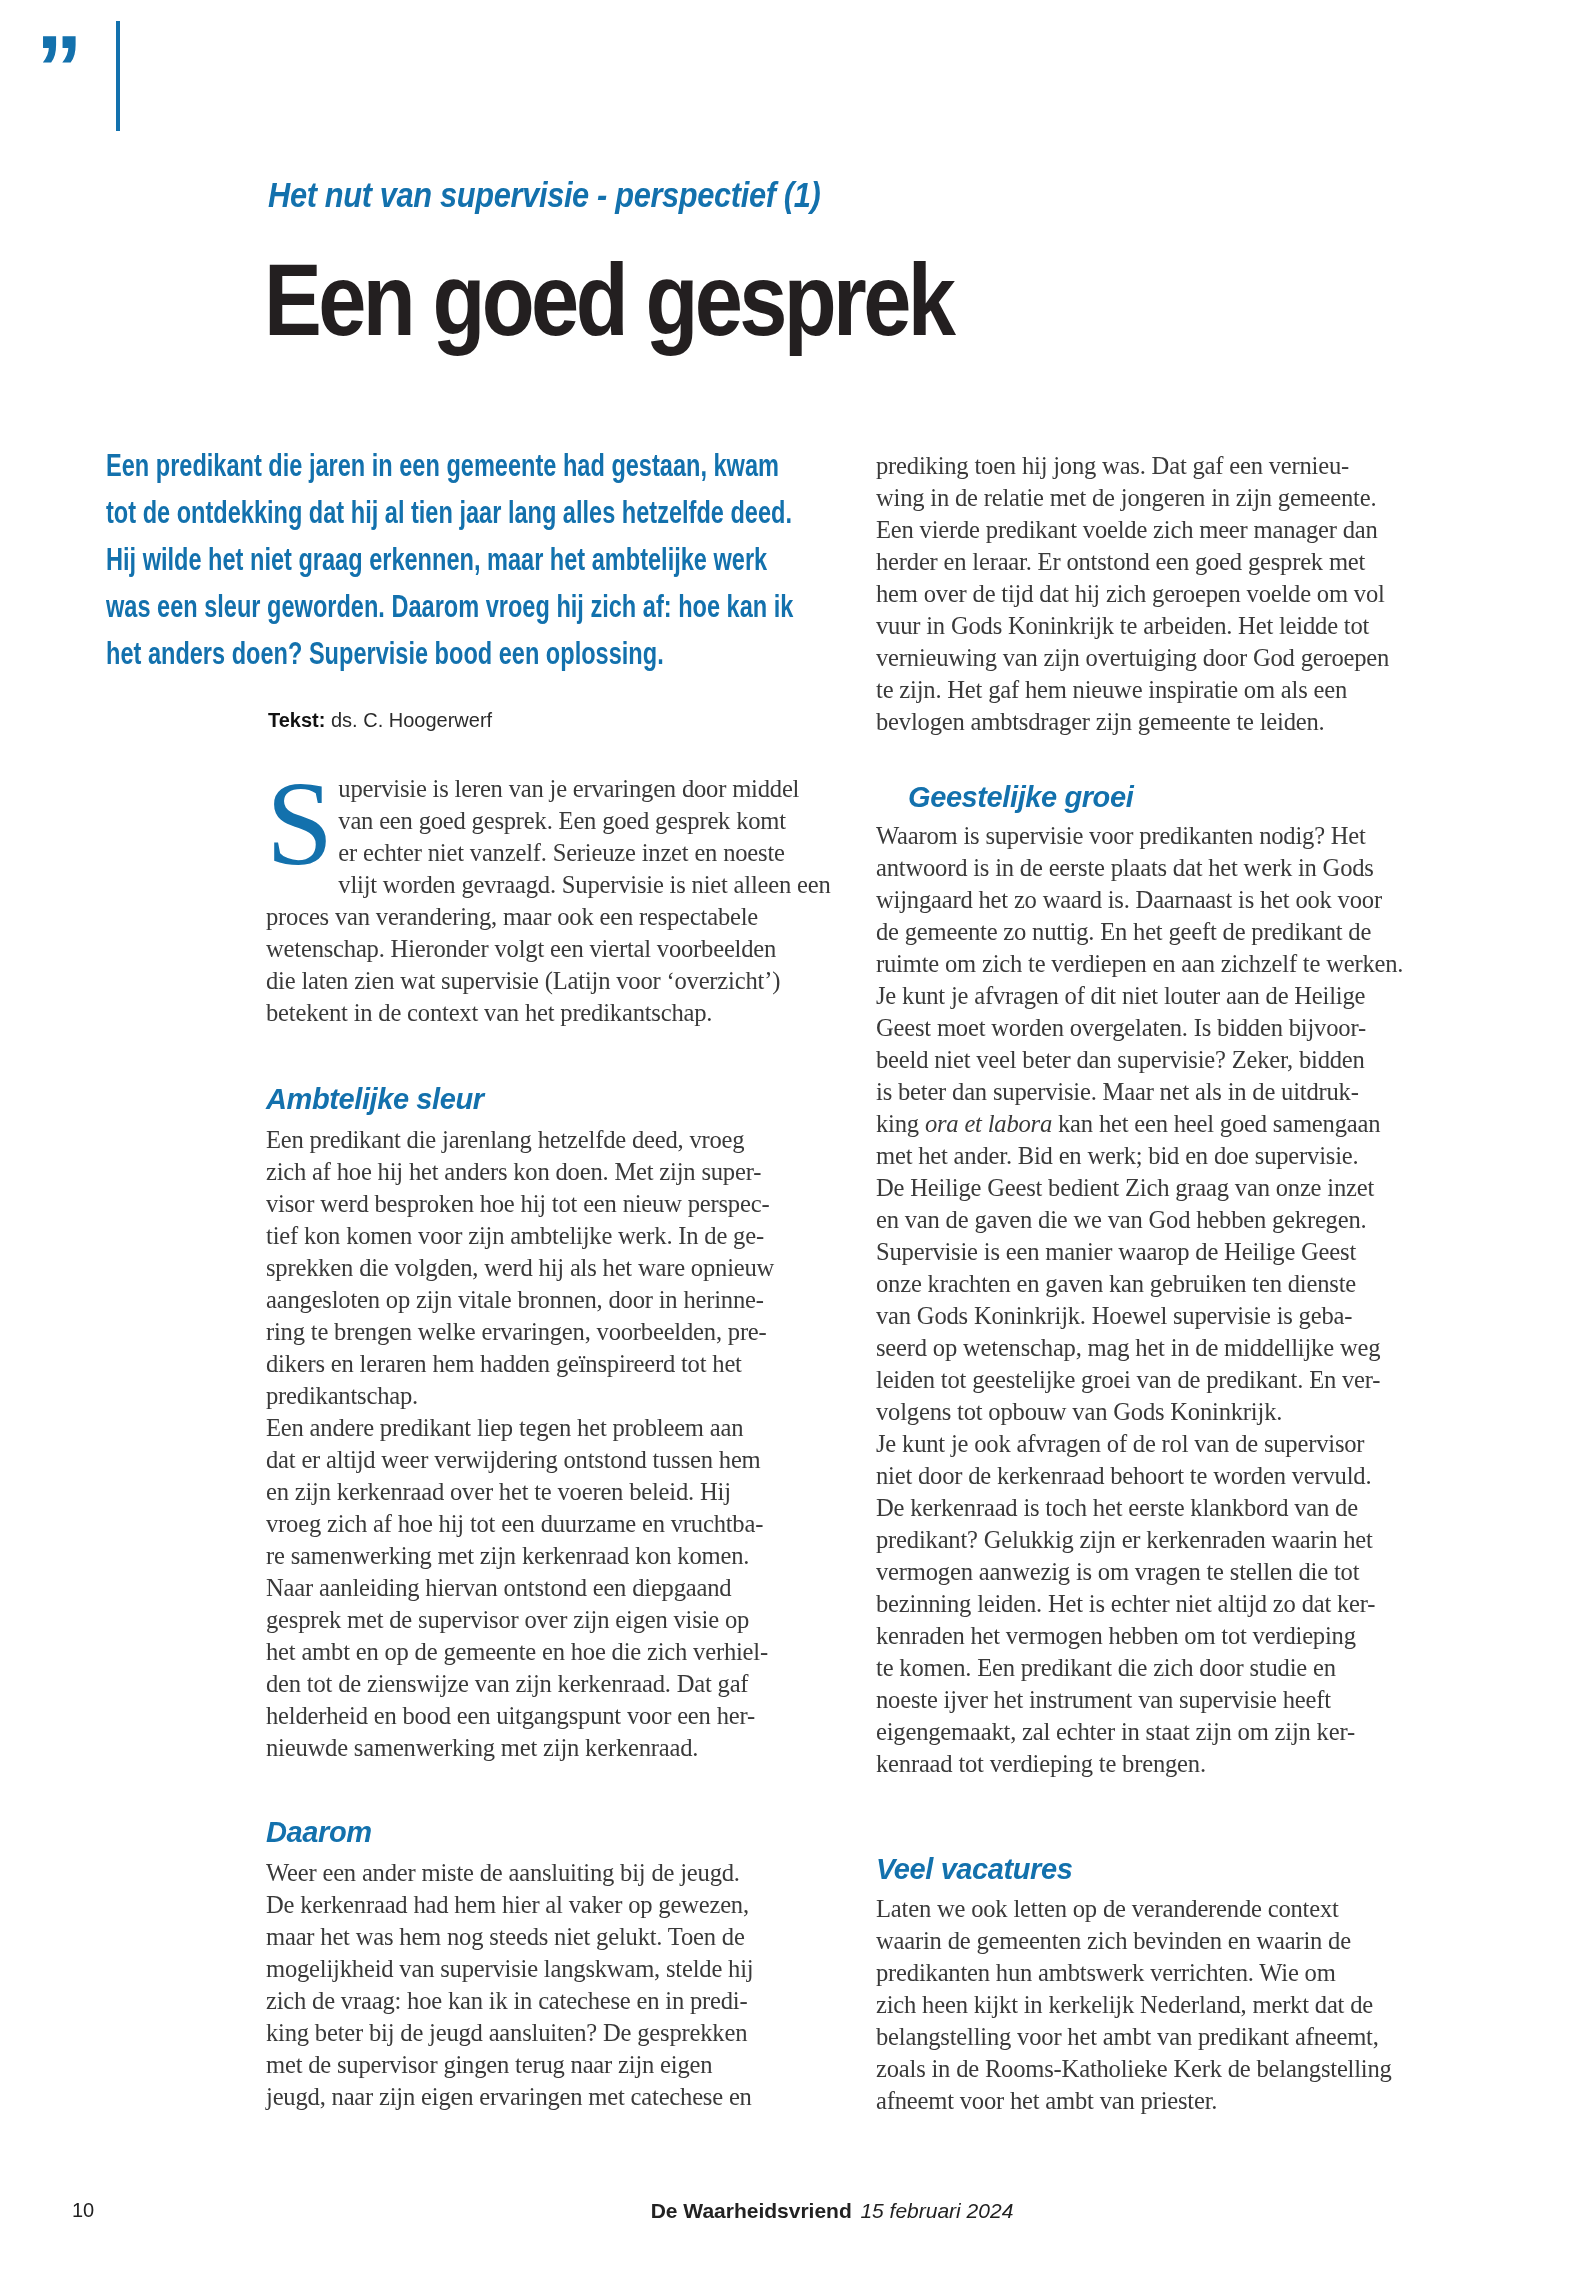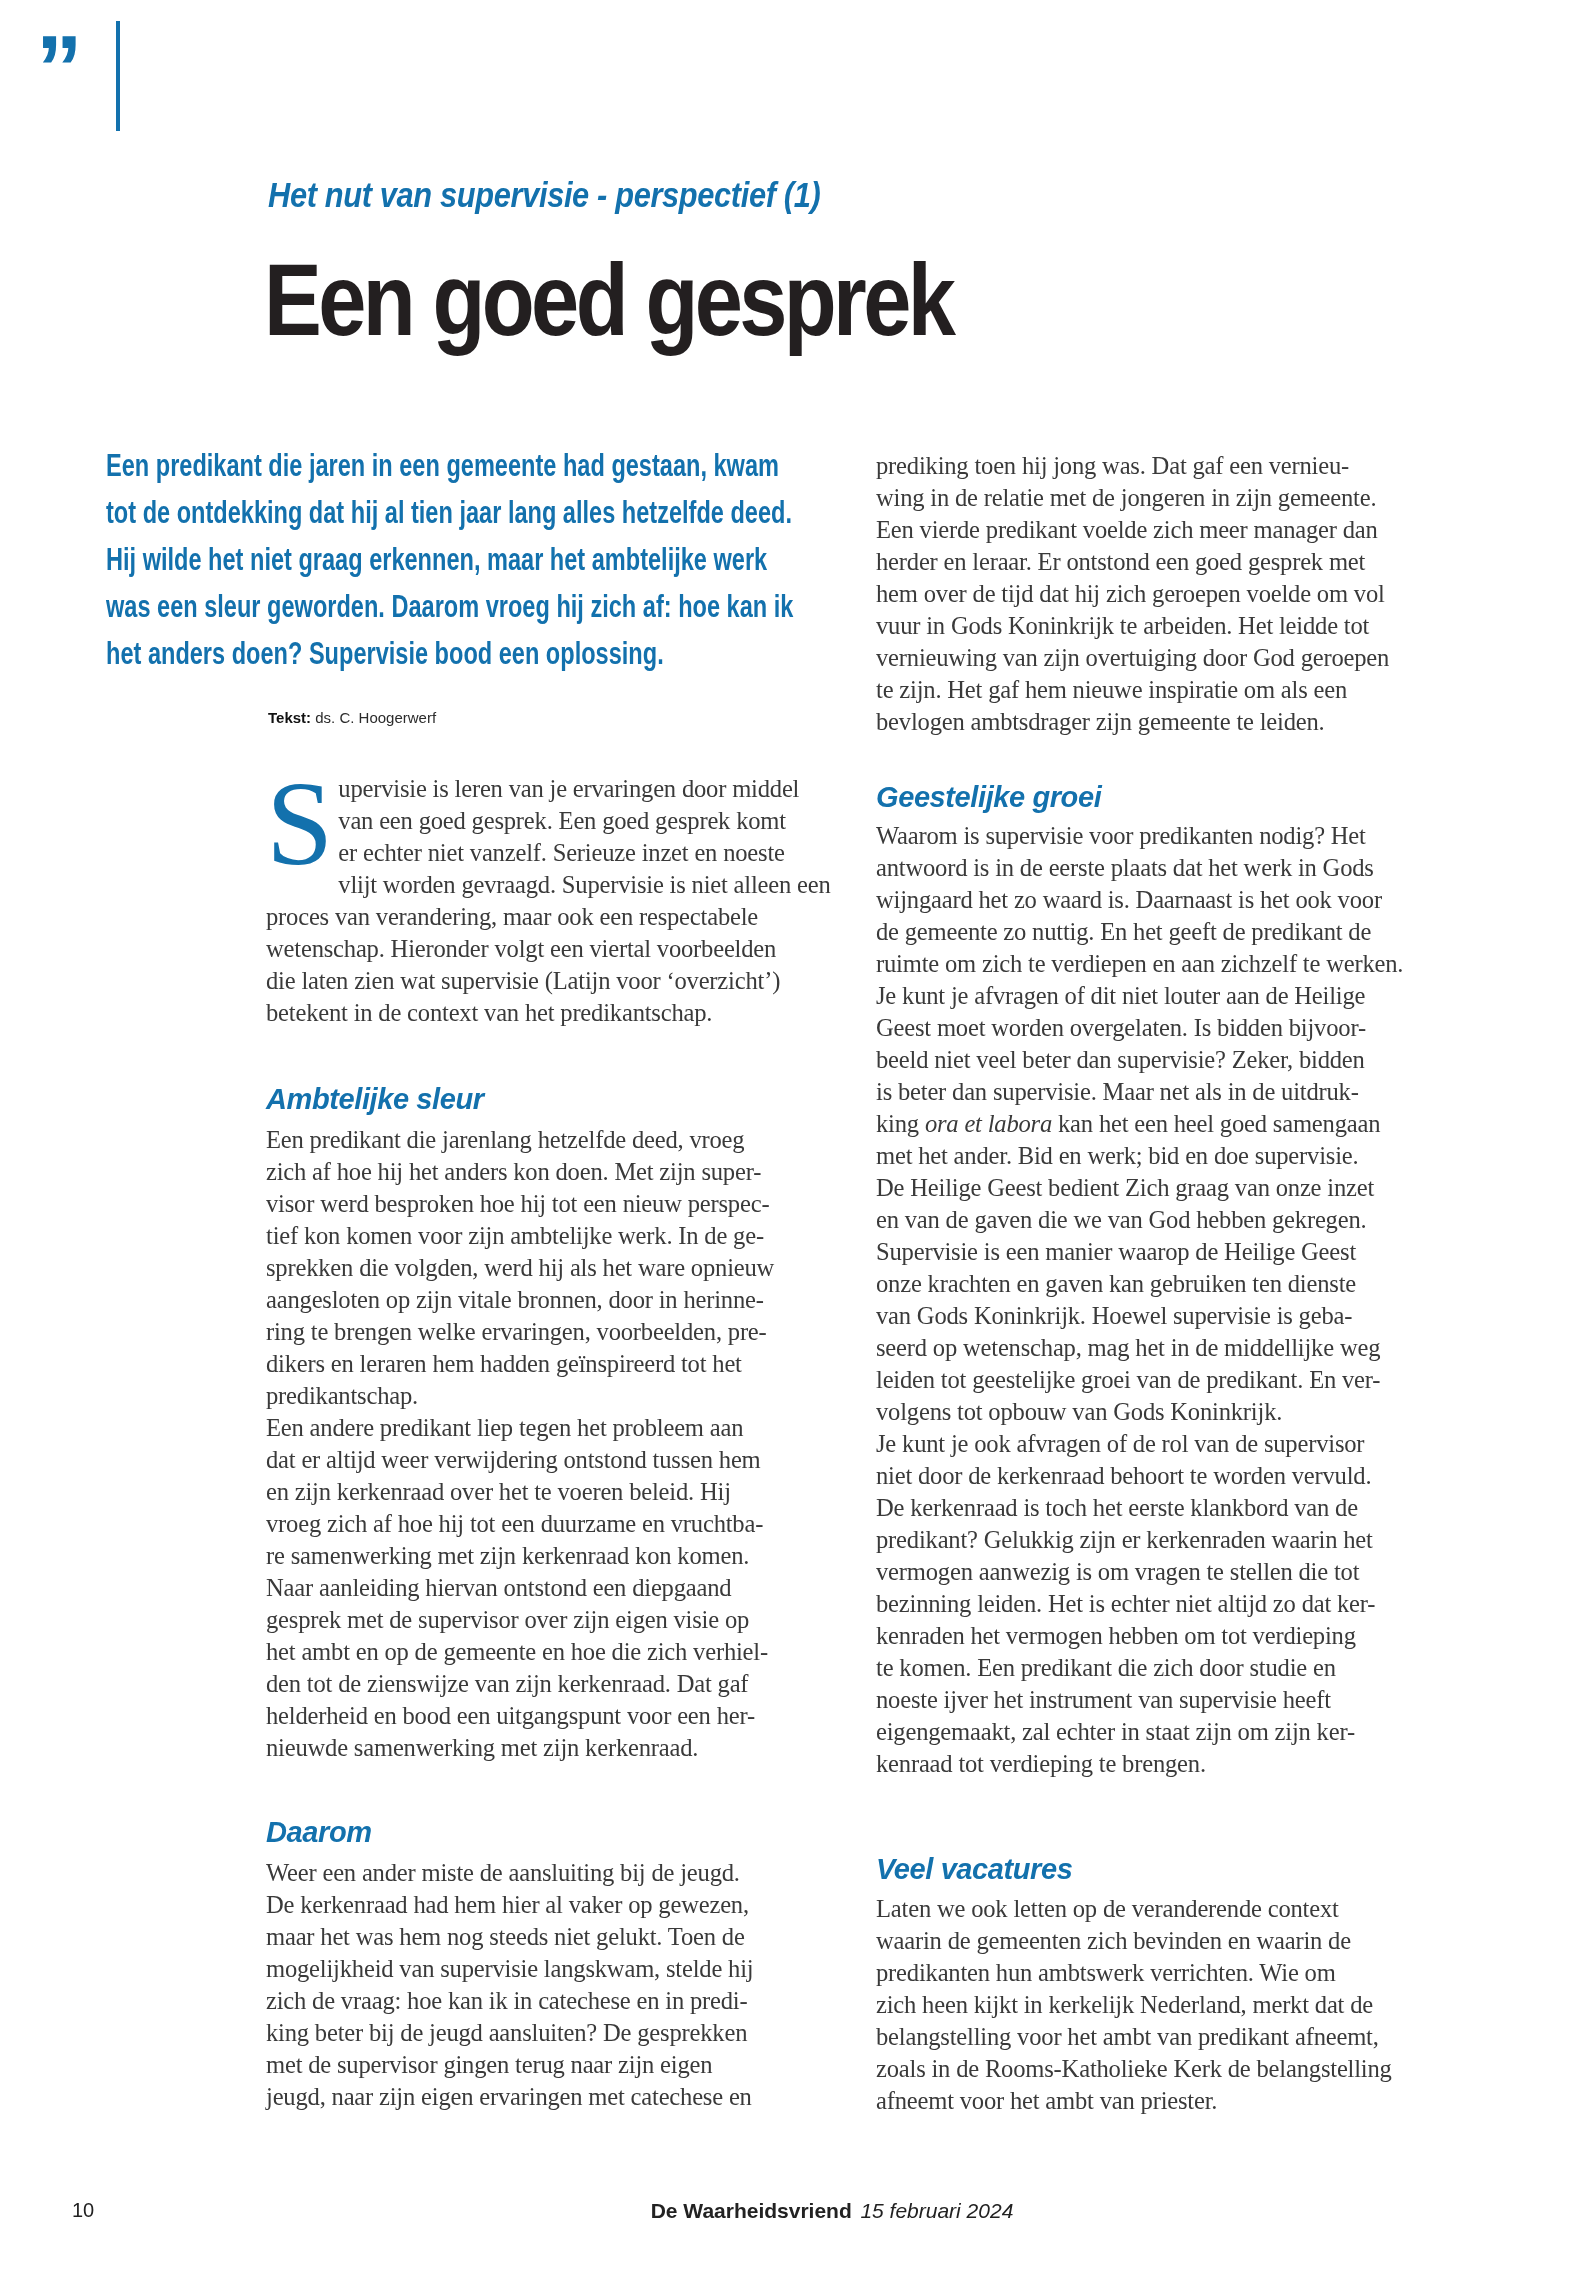--- a/index.html
+++ b/index.html
@@ -48,21 +48,21 @@
     width:1087px;
     font-family:"Liberation Sans",sans-serif;
     font-weight:700;font-size:31px;line-height:47px;
     color:var(--blue);
     white-space:pre-line;
     transform:scaleX(0.76);transform-origin:left top;
   }
   .byline{
     position:absolute;left:268px;top:709px;
     font-family:"Liberation Sans",sans-serif;
-    font-size:15px;color:#2b2b2b;
+    font-size:20px;color:#2b2b2b;
   }
   .byline .lbl{font-weight:700;color:#111;}
   .col-block{
     position:absolute;width:604px;
     font-family:"Liberation Serif",serif;
     font-size:24.6px;line-height:32px;
     color:var(--body);
     letter-spacing:-0.2px;
   }
   .col-block p{margin:0;white-space:pre-line;}
@@ -175,21 +175,21 @@
 wing in de relatie met de jongeren in zijn gemeente.
 Een vierde predikant voelde zich meer manager dan
 herder en leraar. Er ontstond een goed gesprek met
 hem over de tijd dat hij zich geroepen voelde om vol
 vuur in Gods Koninkrijk te arbeiden. Het leidde tot
 vernieuwing van zijn overtuiging door God geroepen
 te zijn. Het gaf hem nieuwe inspiratie om als een
 bevlogen ambtsdrager zijn gemeente te leiden.</p>
   </div>
 
-  <div class="sec-h" style="left:876px;top:782px;text-align:center;">Geestelijke groei</div>
+  <div class="sec-h" style="left:908px;top:782px;text-align:center;">Geestelijke groei</div>
 
   <div class="col-block" style="left:876px;top:820px;">
     <p><span>Waarom is supervisie voor predikanten nodig? Het
 antwoord is in de eerste plaats dat het werk in Gods
 wijngaard het zo waard is. Daarnaast is het ook voor
 de gemeente zo nuttig. En het geeft de predikant de
 ruimte om zich te verdiepen en aan zichzelf te werken.
 Je kunt je afvragen of dit niet louter aan de Heilige
 Geest moet worden overgelaten. Is bidden bijvoor-
 beeld niet veel beter dan supervisie? Zeker, bidden

